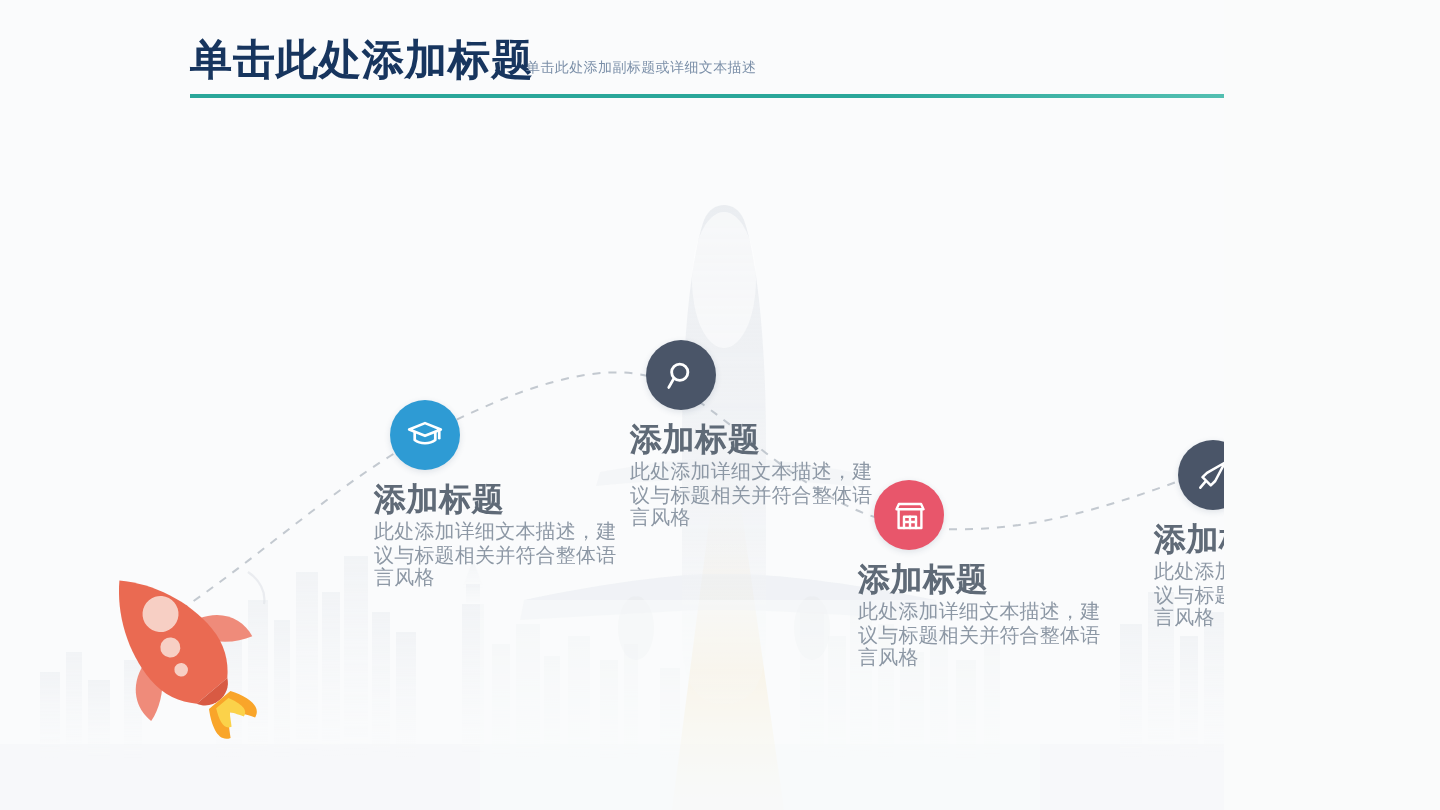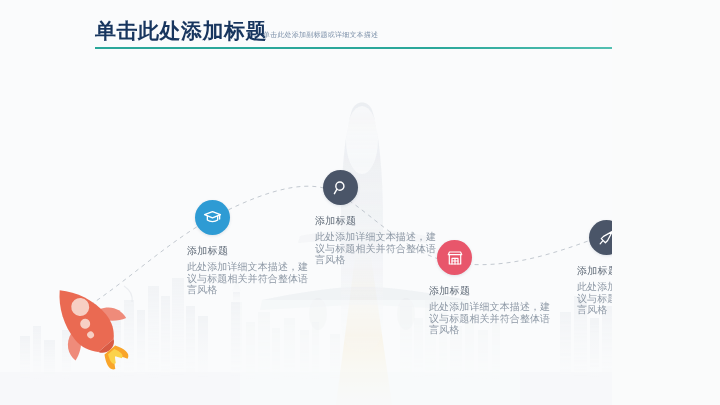--- a/index.html
+++ b/index.html
@@ -78,22 +78,22 @@
     height: 35px;
     border-radius: 50%;
     display: flex;
     align-items: center;
     justify-content: center;
     box-shadow: 0 1px 3px rgba(40,60,90,0.13);
   }
   .item .badge svg { display: block; }
   .item-title {
     margin-top: 9px;
-    font-size: 10px;
-    font-weight: normal;
+    font-size: 16px;
+    font-weight: bold;
     color: #5f6a77;
     line-height: 14px;
     letter-spacing: 0.3px;
   }
   .item-desc {
     margin-top: 3px;
     font-size: 10px;
     color: #8d98a5;
     line-height: 11.5px;
     letter-spacing: 0.1px;

